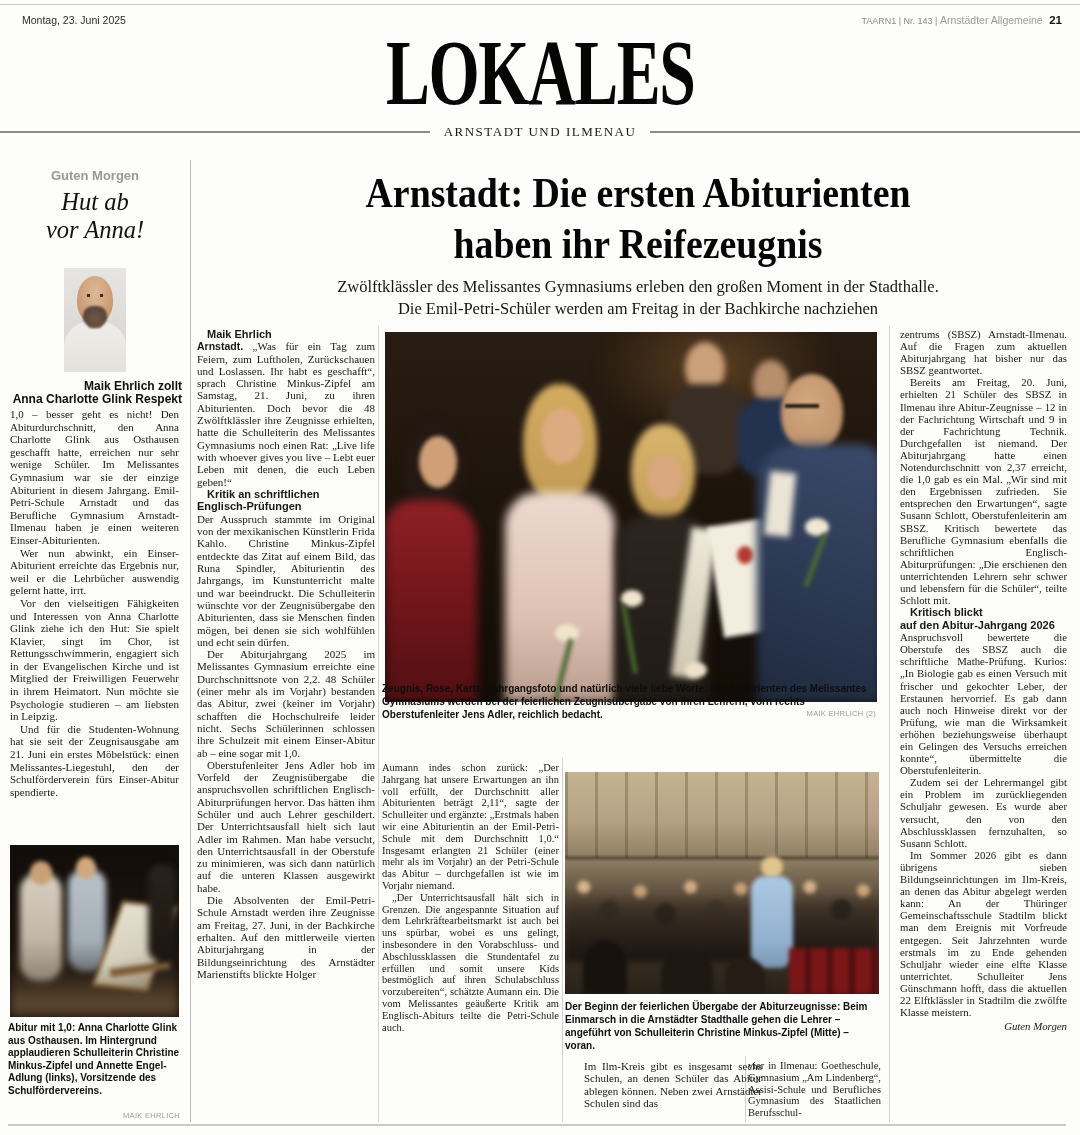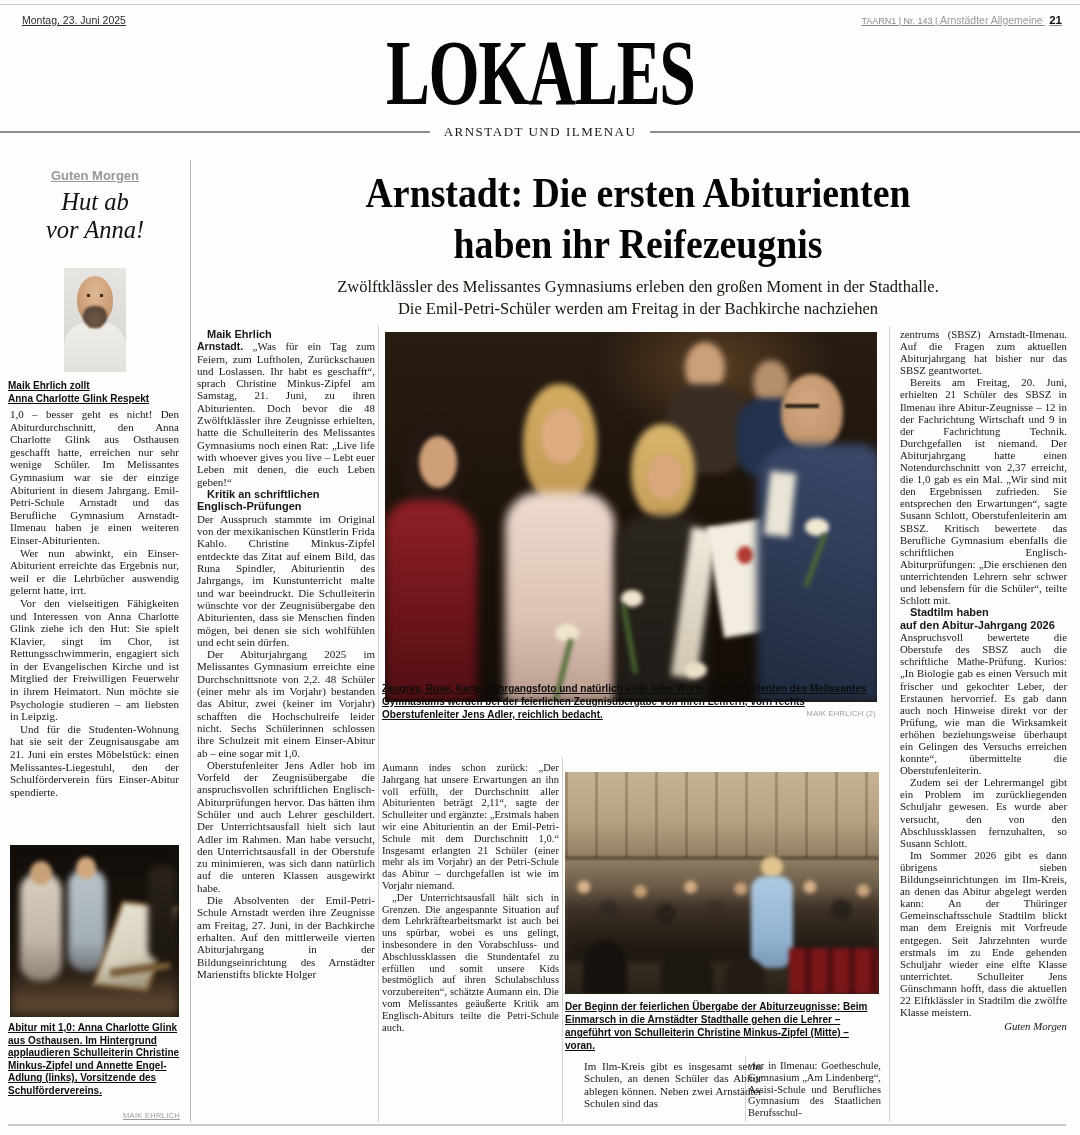--- a/index.html
+++ b/index.html
@@ -1,19 +1,19 @@
 <!DOCTYPE html>
 <html><head>
 <meta charset="utf-8">
 <style>
   html,body{margin:0;padding:0;background:#e9e9e9;}
   #page{position:relative;width:1080px;height:1135px;background:#fdfdfc;margin:0 auto;
         font-family:"Liberation Serif",serif;color:#1a1714;overflow:hidden;}
   .abs{position:absolute;}
-  .sans{font-family:"Liberation Sans",sans-serif;text-decoration:underline;}
+  .sans{font-family:"Liberation Sans",sans-serif;}
   .hr{background:#c9c7c3;height:1px;}
   .vr{background:#bdbab5;width:1px;}
 
   
   .date{left:22px;top:14px;font-size:10.5px;color:#2b2b2b;}
   .edition{right:18px;top:14px;font-size:9px;color:#8a8a8a;text-align:right;}
   .edition .ename{font-size:10.5px;color:#9a9a9a;}
   .edition .pageno{font-size:11.5px;color:#111;font-weight:bold;margin-left:4px;}
 
   .masthead{left:0;top:26px;width:1080px;text-align:center;}
@@ -29,21 +29,21 @@
   .portrait{left:64px;top:268px;width:62px;height:104px;overflow:hidden;background:linear-gradient(180deg,#e6e5e2 0%,#d9d8d4 70%,#cfcecb 100%);}
   .pt-head{position:absolute;left:13px;top:8px;width:36px;height:48px;border-radius:50% 50% 46% 46%;
      background:radial-gradient(ellipse at 50% 35%,#dfb895 0%,#cfa27c 55%,#b98c67 100%);filter:blur(.4px);}
   .pt-beard{position:absolute;left:19px;top:38px;width:24px;height:22px;border-radius:40% 40% 50% 50%;
      background:radial-gradient(ellipse at 50% 60%,#6e5847 0%,#59463a 70%,transparent 100%);filter:blur(1px);}
   .pt-eyes{position:absolute;left:20px;top:26px;width:22px;height:3px;
      background:radial-gradient(circle at 20% 50%,#3a2c22 0 1.5px,transparent 2px),radial-gradient(circle at 80% 50%,#3a2c22 0 1.5px,transparent 2px);}
   .pt-shirt{position:absolute;left:0px;top:52px;width:62px;height:52px;border-radius:50% 50% 0 0;
      background:linear-gradient(180deg,#efeeea 0%,#e2e1db 100%);filter:blur(.6px);}
   .pt-neck{position:absolute;left:25px;top:48px;width:12px;height:12px;background:#c79a74;filter:blur(1px);}
-  .pcaption{left:8px;top:380px;width:174px;text-align:left;font-weight:bold;font-size:10px;line-height:12.5px;color:#0e0e0e;}
+  .pcaption{left:8px;top:380px;width:174px;text-align:right;font-weight:bold;font-size:12px;line-height:12.5px;color:#0e0e0e;}
 
   .morningbody{left:10px;top:408px;width:169px;height:430px;overflow:hidden;
      font-size:11px;line-height:12.6px;text-align:justify;}
   .morningbody p{margin:0;text-indent:10px;}
   .morningbody p.first{text-indent:0;}
 
   .lphoto{left:10px;top:845px;width:169px;height:172px;}
   .lcaption{left:8px;top:1022px;width:172px;font-weight:bold;font-size:10px;line-height:12.6px;color:#0e0e0e;}
   .lcredit{left:8px;top:1111px;width:172px;text-align:right;font-size:7.5px;color:#9b9b9b;letter-spacing:.3px;}
 
@@ -246,21 +246,21 @@
     <p class="noindent">Im Ilm-Kreis gibt es insgesamt sechs Schulen, an denen Schüler das Abitur ablegen können. Neben zwei Arnstädter Schulen sind das</p>
   </div>
   <div class="abs coltext col4p" style="font-size:10.5px;line-height:11.8px;">
     <p class="noindent">vier in Ilmenau: Goetheschule, Gymnasium „Am Lindenberg“, Assisi-Schule und Berufliches Gymnasium des Staatlichen Berufsschul-</p>
   </div>
 
   <div class="abs coltext col5" style="font-size:10.8px;line-height:12.1px;">
     <p class="noindent">zentrums (SBSZ) Arnstadt-Ilmenau. Auf die Fragen zum aktuellen Abiturjahrgang hat bisher nur das SBSZ geantwortet.</p>
     <p>Bereits am Freitag, 20. Juni, erhielten 21 Schüler des SBSZ in Ilmenau ihre Abitur-Zeugnisse – 12 in der Fachrichtung Wirtschaft und 9 in der Fachrichtung Technik. Durchgefallen ist niemand. Der Abiturjahrgang hatte einen Notendurchschnitt von 2,37 erreicht, die 1,0 gab es ein Mal. „Wir sind mit den Ergebnissen zufrieden. Sie entsprechen den Erwartungen“, sagte Susann Schlott, Oberstufenleiterin am SBSZ. Kritisch bewertete das Berufliche Gymnasium ebenfalls die schriftlichen Englisch-Abiturprüfungen: „Die erschienen den unterrichtenden Lehrern sehr schwer und lebensfern für die Schüler“, teilte Schlott mit.</p>
     <p class="subhead">
-      <span>Stadtilm haben</span><br>
+      <span>Kritisch blickt</span><br>
       <span>auf den Abitur-Jahrgang 2026</span>
     </p>
     <p class="noindent">Anspruchsvoll bewertete die Oberstufe des SBSZ auch die schriftliche Mathe-Prüfung. Kurios: „In Biologie gab es einen Versuch mit frischer und gekochter Leber, der Erstaunen hervorrief. Es gab dann auch noch Hinweise direkt vor der Prüfung, wie man die Wirksamkeit erhöhen beziehungsweise überhaupt ein Gelingen des Versuchs erreichen konnte“, übermittelte die Oberstufenleiterin.</p>
     <p>Zudem sei der Lehrermangel gibt ein Problem im zurückliegenden Schuljahr gewesen. Es wurde aber versucht, den von den Abschlussklassen fernzuhalten, so Susann Schlott.</p>
     <p>Im Sommer 2026 gibt es dann übrigens sieben Bildungseinrichtungen im Ilm-Kreis, an denen das Abitur abgelegt werden kann: An der Thüringer Gemeinschaftsschule Stadtilm blickt man dem Ereignis mit Vorfreude entgegen. Seit Jahrzehnten wurde erstmals im zu Ende gehenden Schuljahr wieder eine elfte Klasse unterrichtet. Schulleiter Jens Günschmann hofft, dass die aktuellen 22 Elftklässler in Stadtilm die zwölfte Klasse meistern.</p>
     <span class="signoff">Guten Morgen</span>
   </div>
 
   <div class="abs bottomrule"></div>
 

